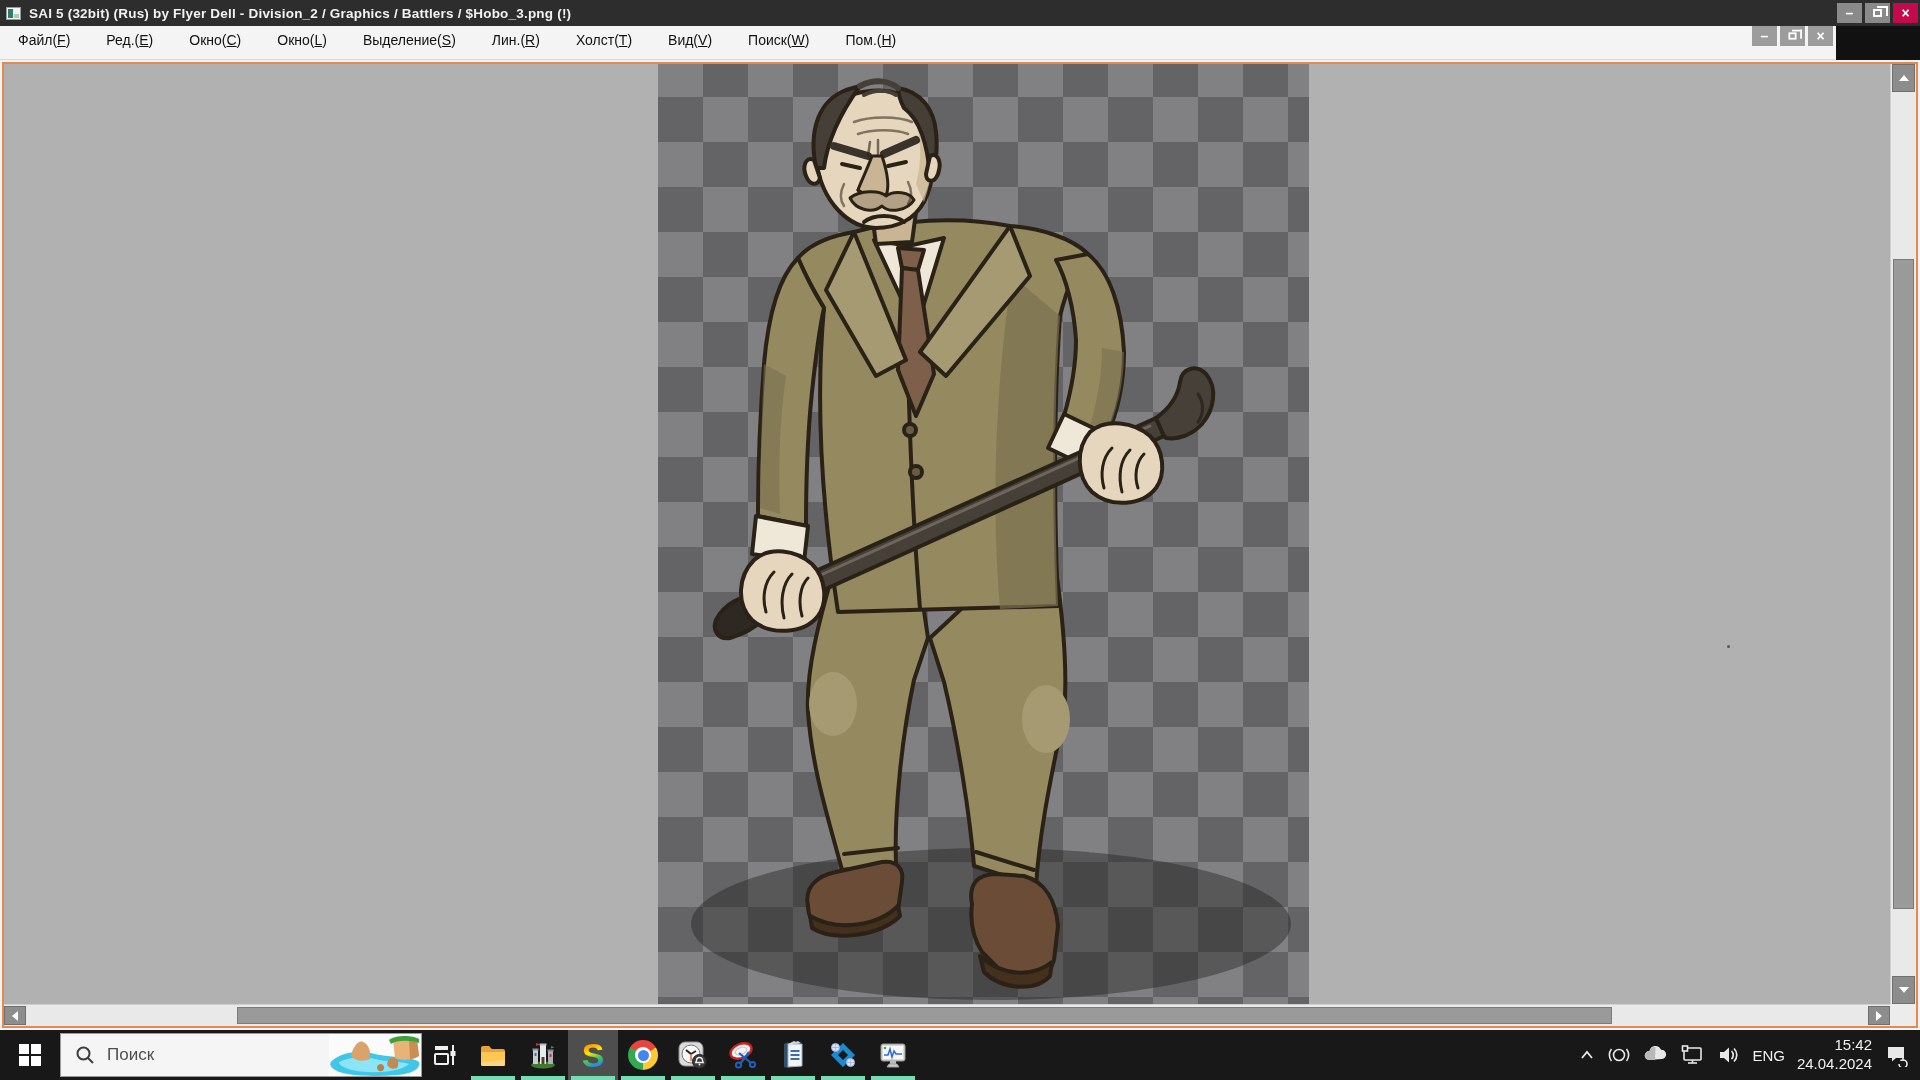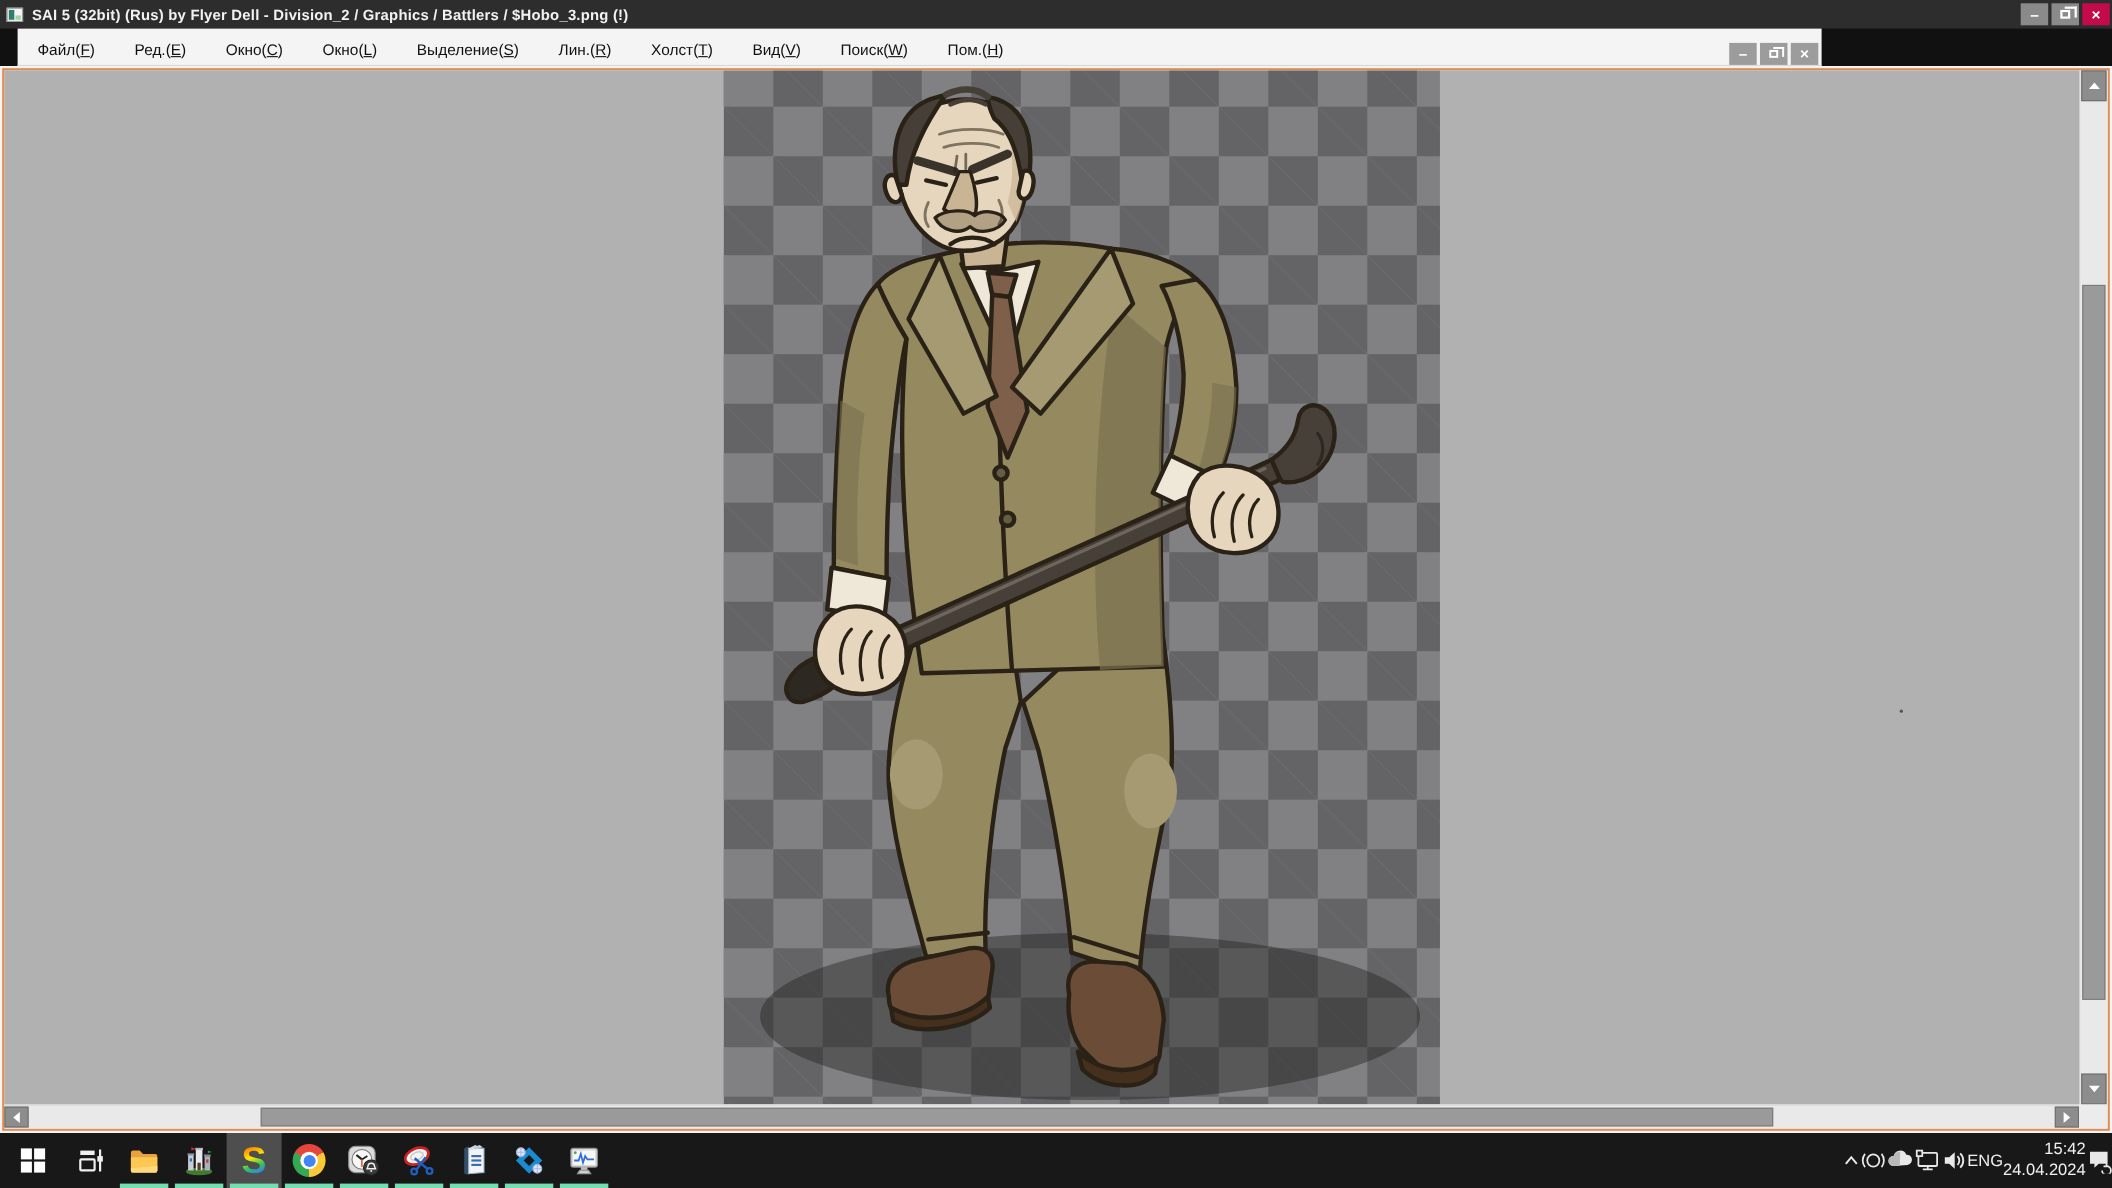--- a/index.html
+++ b/index.html
@@ -21,22 +21,22 @@
   #app-icon::after{content:'';position:absolute;right:1px;bottom:1px;width:5px;height:4px;background:#9fd6a8;}
   #title-text{font-size:13.5px;font-weight:bold;letter-spacing:.2px;white-space:nowrap;}
   .winbtns{margin-left:auto;display:flex;gap:3px;padding-right:2px;}
   .winbtn{width:25px;height:20px;background:#8a8a8a;display:flex;align-items:center;justify-content:center;
     color:#fff;font-size:14px;font-weight:bold;line-height:1;cursor:default;}
   .winbtn.close{background:var(--close-button);}
   .restore-glyph{width:9px;height:8px;border:2px solid #fff;position:relative;background:transparent;}
   .restore-glyph::before{content:'';position:absolute;left:2px;top:-5px;width:9px;height:8px;border:2px solid #fff;border-bottom:none;border-left:none;}
 
   
-  #menubar{position:absolute;left:16px;top:26px;width:1640px;height:34px;background:#f4f4f4;
-    display:flex;align-items:flex-end;border-bottom:1px solid #d8d8d8;}
+  #menubar{position:absolute;left:0;top:26px;width:1836px;height:34px;background:#f4f4f4;
+    display:flex;align-items:flex-start;border-bottom:1px solid #d8d8d8;}
   .menu-item{font-size:14px;color:#111;padding:6px 18px;cursor:default;white-space:nowrap;}
   .menu-item .acc{text-decoration:underline;}
   .mdibtns{margin-left:auto;display:flex;gap:3px;padding-right:3px;}
   .mdibtn{width:25px;height:20px;background:#9c9c9c;display:flex;align-items:center;justify-content:center;
     color:#fff;font-size:14px;font-weight:bold;line-height:1;}
   .mdibtn .restore-glyph{transform:scale(.9);}
 
   
   #canvas-frame{position:absolute;left:0;top:60px;width:1920px;height:970px;background:#f3f3f3;}
   #canvas-border{position:absolute;inset:2px;border:2px solid var(--accent-orange);}
@@ -80,21 +80,21 @@
   #search-box input::placeholder{color:#4e4e4e;opacity:1;}
   #search-glyph{margin:0 12px 0 14px;flex:0 0 auto;}
   #search-art{position:absolute;right:0;top:0;width:92px;height:42px;}
   #taskview-btn{width:46px;}
   .app-btn{width:50px;}
   .app-btn .underline{position:absolute;left:3px;right:3px;bottom:0;height:4px;background:var(--taskbar-underline);}
   .app-btn.active{background:#4e4e4e;}
   #sai-letter{font-size:34px;font-weight:bold;line-height:1;
     background:linear-gradient(160deg,#ff3b30 0%,#ff9500 22%,#ffe600 42%,#35c759 62%,#2e7cf6 82%,#a05ce8 100%);
     -webkit-background-clip:text;background-clip:text;color:transparent;}
-  #tray{margin-left:auto;display:flex;align-items:center;gap:0;padding-right:0;justify-content:flex-end;}
+  #tray{margin-left:auto;display:flex;align-items:center;gap:12px;padding-right:12px;justify-content:flex-end;}
   .tray-ic{display:flex;align-items:center;justify-content:center;}
   #tray-lang{font-size:15px;color:#f0f0f0;}
   #tray-clock{font-size:15px;line-height:1.25;text-align:right;color:#f0f0f0;}
 </style>
 </head>
 <body>
 
 <div id="titlebar">
   <div id="app-icon"></div>
   <div id="title-text">SAI 5 (32bit) (Rus) by Flyer Dell - Division_2 / Graphics / Battlers / $Hobo_3.png (!)</div>
@@ -244,20 +244,38 @@
 <div id="taskbar">
   <div class="tb-btn" id="start-btn">
     <span id="start-logo">
         <span></span>
         <span></span>
         <span></span>
         <span></span>
       </span>
   </div>
 
+  <div id="search-box">
+    <svg id="search-glyph" width="20" height="20" viewBox="0 0 20 20">
+      <circle cx="8.5" cy="8.5" r="6" fill="none" stroke="#3c3c3c" stroke-width="2"></circle>
+      <line x1="13" y1="13" x2="18" y2="18" stroke="#3c3c3c" stroke-width="2"></line>
+    </svg>
+    <input type="text" placeholder="Поиск" style="">
+    <svg id="search-art" viewBox="0 0 92 42">
+      <rect width="92" height="42" fill="#fbfbfb"></rect>
+      <path d="M4,26 C14,18 30,16 46,20 C64,24 82,22 90,28 C92,34 84,40 68,41 C44,43 16,42 6,36 C0,32 0,29 4,26 Z" fill="#3fc6e8"></path>
+      <path d="M10,28 C20,23 34,22 46,25 C58,28 72,27 80,30 C74,36 56,39 38,38 C22,37 10,33 10,28 Z" fill="#8ce4f5"></path>
+      <path d="M22,22 C24,12 30,6 34,8 C40,10 42,18 41,25 C34,28 26,27 22,22 Z" fill="#d9a36b"></path>
+      <path d="M58,30 C59,25 63,22 66,24 C70,26 70,31 68,34 C64,36 59,34 58,30 Z" fill="#c08a55"></path>
+      <path d="M48,33 C49,30 52,29 54,31 C56,33 55,36 53,37 C50,38 48,36 48,33 Z" fill="#b5804a"></path>
+      <path d="M64,6 L88,6 L90,22 C84,26 74,27 66,24 Z" fill="#e7b377"></path>
+      <path d="M80,6 L88,6 L90,22 C87,24 84,25 81,25 Z" fill="#c98f52"></path>
+      <path d="M60,6 C66,1 84,1 90,5 L90,9 C82,6 68,6 62,10 Z" fill="#3da23c"></path>
+    </svg>
+  </div>
 
   <div class="tb-btn" id="taskview-btn">
     <svg width="26" height="26" viewBox="0 0 26 26" fill="none" stroke="#f0f0f0" stroke-width="2">
       <rect x="3" y="4" width="13" height="4" fill="#f0f0f0" stroke="none"></rect>
       <rect x="3" y="12" width="13" height="10" rx="1"></rect>
       <line x1="21" y1="3" x2="21" y2="23"></line>
       <rect x="18.5" y="9" width="5" height="5" fill="#f0f0f0" stroke="none"></rect>
     </svg>
   </div>
 

